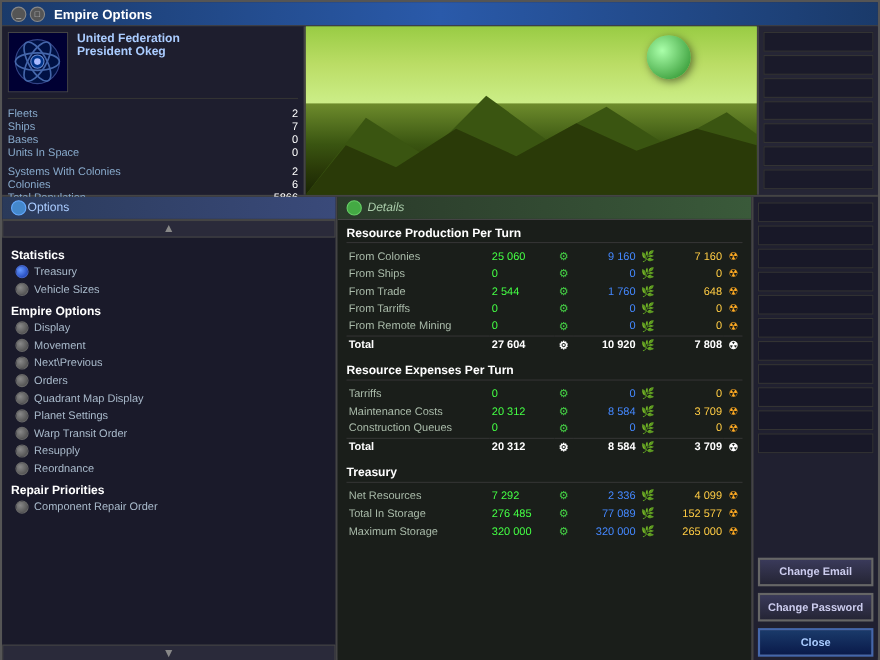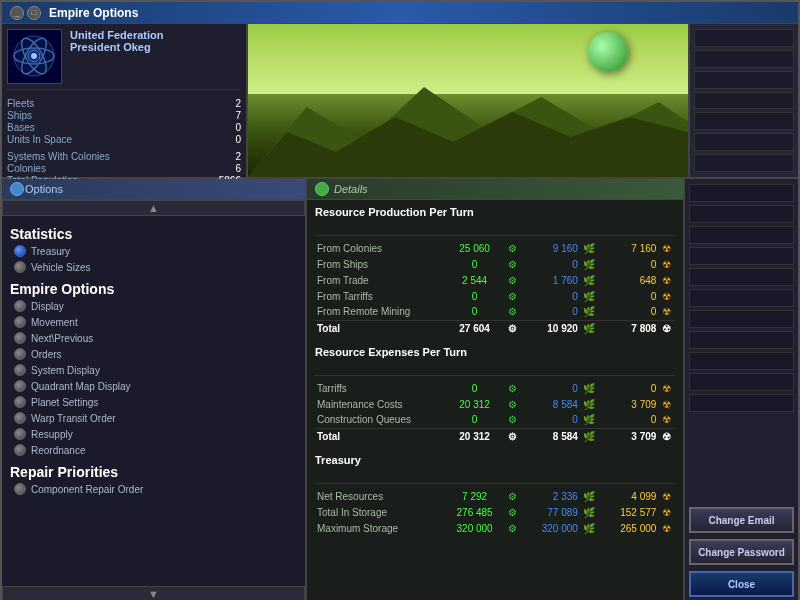--- a/index.html
+++ b/index.html
@@ -56,21 +56,21 @@
 
     
     .top-section {
       display: flex;
       height: 155px;
       border-bottom: 2px solid #444;
     }
 
     
     .left-info {
-      width: 246px;
+      width: 276px;
       background: #1e1e2e;
       border-right: 2px solid #444;
       padding: 5px;
     }
     .empire-header {
       display: flex;
       align-items: flex-start;
       gap: 8px;
       margin-bottom: 8px;
       border-bottom: 1px solid #333;
@@ -183,21 +183,21 @@
       color: #aaccff;
       font-size: 11px;
     }
     .nav-scroll-area {
       flex: 1;
       overflow: hidden;
       padding: 4px 0;
     }
     .nav-section-title {
       color: #ffffff;
-      font-size: 14px;
+      font-size: 11px;
       font-weight: bold;
       padding: 3px 8px 1px 8px;
       margin-top: 3px;
     }
     .nav-item {
       display: flex;
       align-items: center;
       padding: 2px 8px 2px 12px;
       gap: 5px;
       cursor: pointer;
@@ -268,21 +268,21 @@
 
     
     .resource-section {
       margin-bottom: 10px;
     }
     .resource-section-title {
       color: #ffffff;
       font-size: 11px;
       font-weight: bold;
       margin-bottom: 4px;
-      padding-bottom: 17px;
+      padding-bottom: 2px;
       border-bottom: 1px solid #333;
     }
     .resource-table {
       width: 100%;
       border-collapse: collapse;
     }
     .resource-table tr {
       height: 16px;
     }
     .resource-table td {
@@ -290,21 +290,21 @@
       padding: 0 2px;
     }
     .row-label {
       color: #aabbaa;
       width: 110px;
     }
     .row-total {
       color: #ffffff;
       font-weight: bold;
     }
-    .val-green { color: #44ff44; text-align: center; width: 50px; }
+    .val-green { color: #44ff44; text-align: left; width: 50px; }
     .val-blue { color: #4488ff; text-align: right; width: 50px; }
     .val-yellow { color: #ffcc44; text-align: right; width: 50px; }
     .icon-cell { width: 14px; text-align: center; color: #44cc44; font-size: 9px; }
     .icon-cell-b { width: 14px; text-align: center; color: #4488ff; font-size: 9px; }
     .icon-cell-y { width: 14px; text-align: center; color: #ffaa22; font-size: 9px; }
     .total-row td { color: #ffffff; font-weight: bold; border-top: 1px solid #333; padding-top: 1px; }
 
     
     .action-panel {
       width: 115px;
@@ -446,24 +446,20 @@
         <div class="nav-item">
           <div class="nav-item-bullet gray"></div>
           <span class="nav-item-text">Next\Previous</span>
         </div>
         <div class="nav-item">
           <div class="nav-item-bullet gray"></div>
           <span class="nav-item-text">Orders</span>
         </div>
         <div class="nav-item">
           <div class="nav-item-bullet gray"></div>
-          <span class="nav-item-text">System Display</span>
-        </div>
-        <div class="nav-item">
-          <div class="nav-item-bullet gray"></div>
           <span class="nav-item-text">Quadrant Map Display</span>
         </div>
         <div class="nav-item">
           <div class="nav-item-bullet gray"></div>
           <span class="nav-item-text">Planet Settings</span>
         </div>
         <div class="nav-item">
           <div class="nav-item-bullet gray"></div>
           <span class="nav-item-text">Warp Transit Order</span>
         </div>

